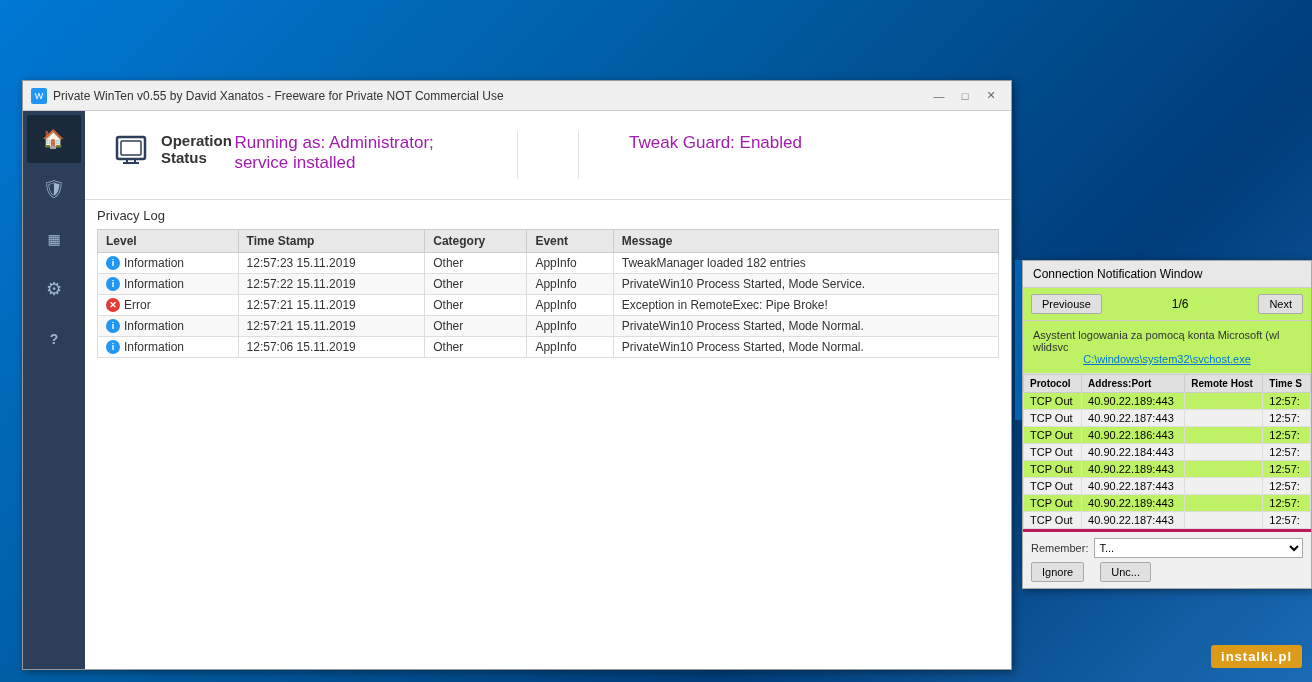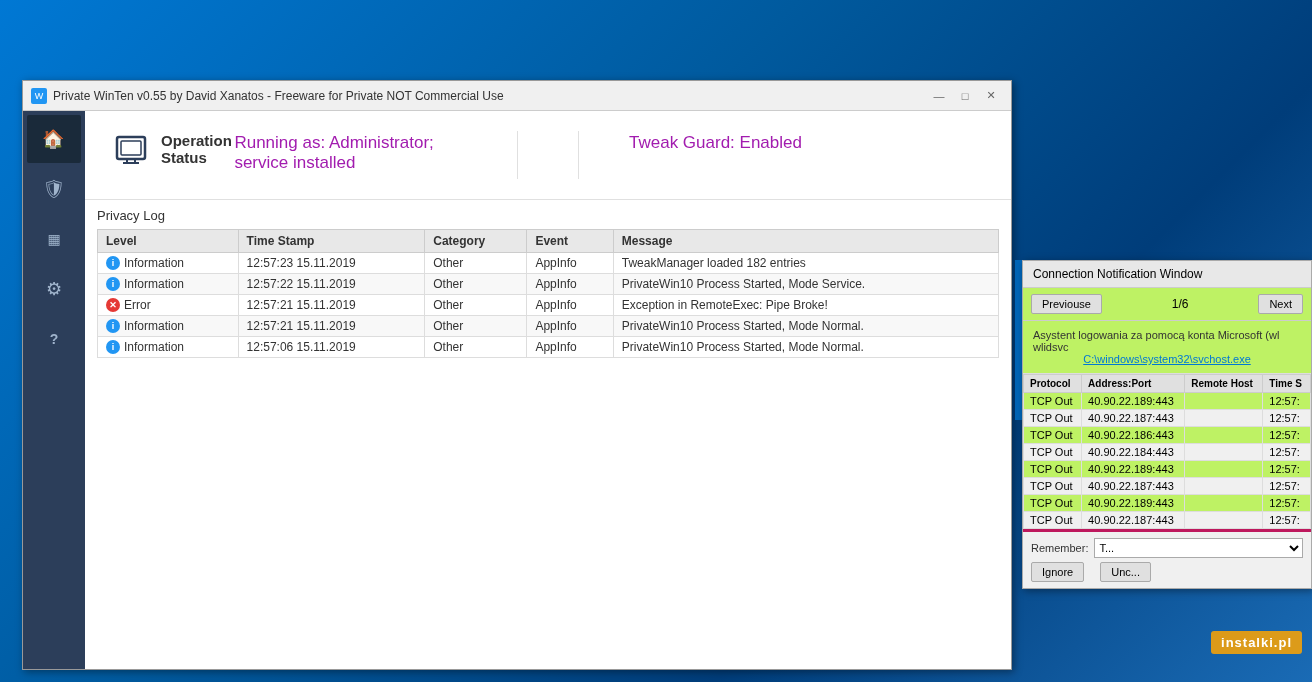--- a/index.html
+++ b/index.html
@@ -348,21 +348,21 @@
       background: #e0e0e0;
       border: 1px solid #aaa;
       cursor: pointer;
       font-size: 11px;
       border-radius: 2px;
     }
 
     
     .watermark {
       position: absolute;
-      bottom: 28px;
+      bottom: 14px;
       right: 10px;
       background: rgba(255,165,0,0.85);
       color: white;
       padding: 4px 10px;
       font-size: 13px;
       font-weight: bold;
       border-radius: 3px;
       letter-spacing: 1px;
     }
 

